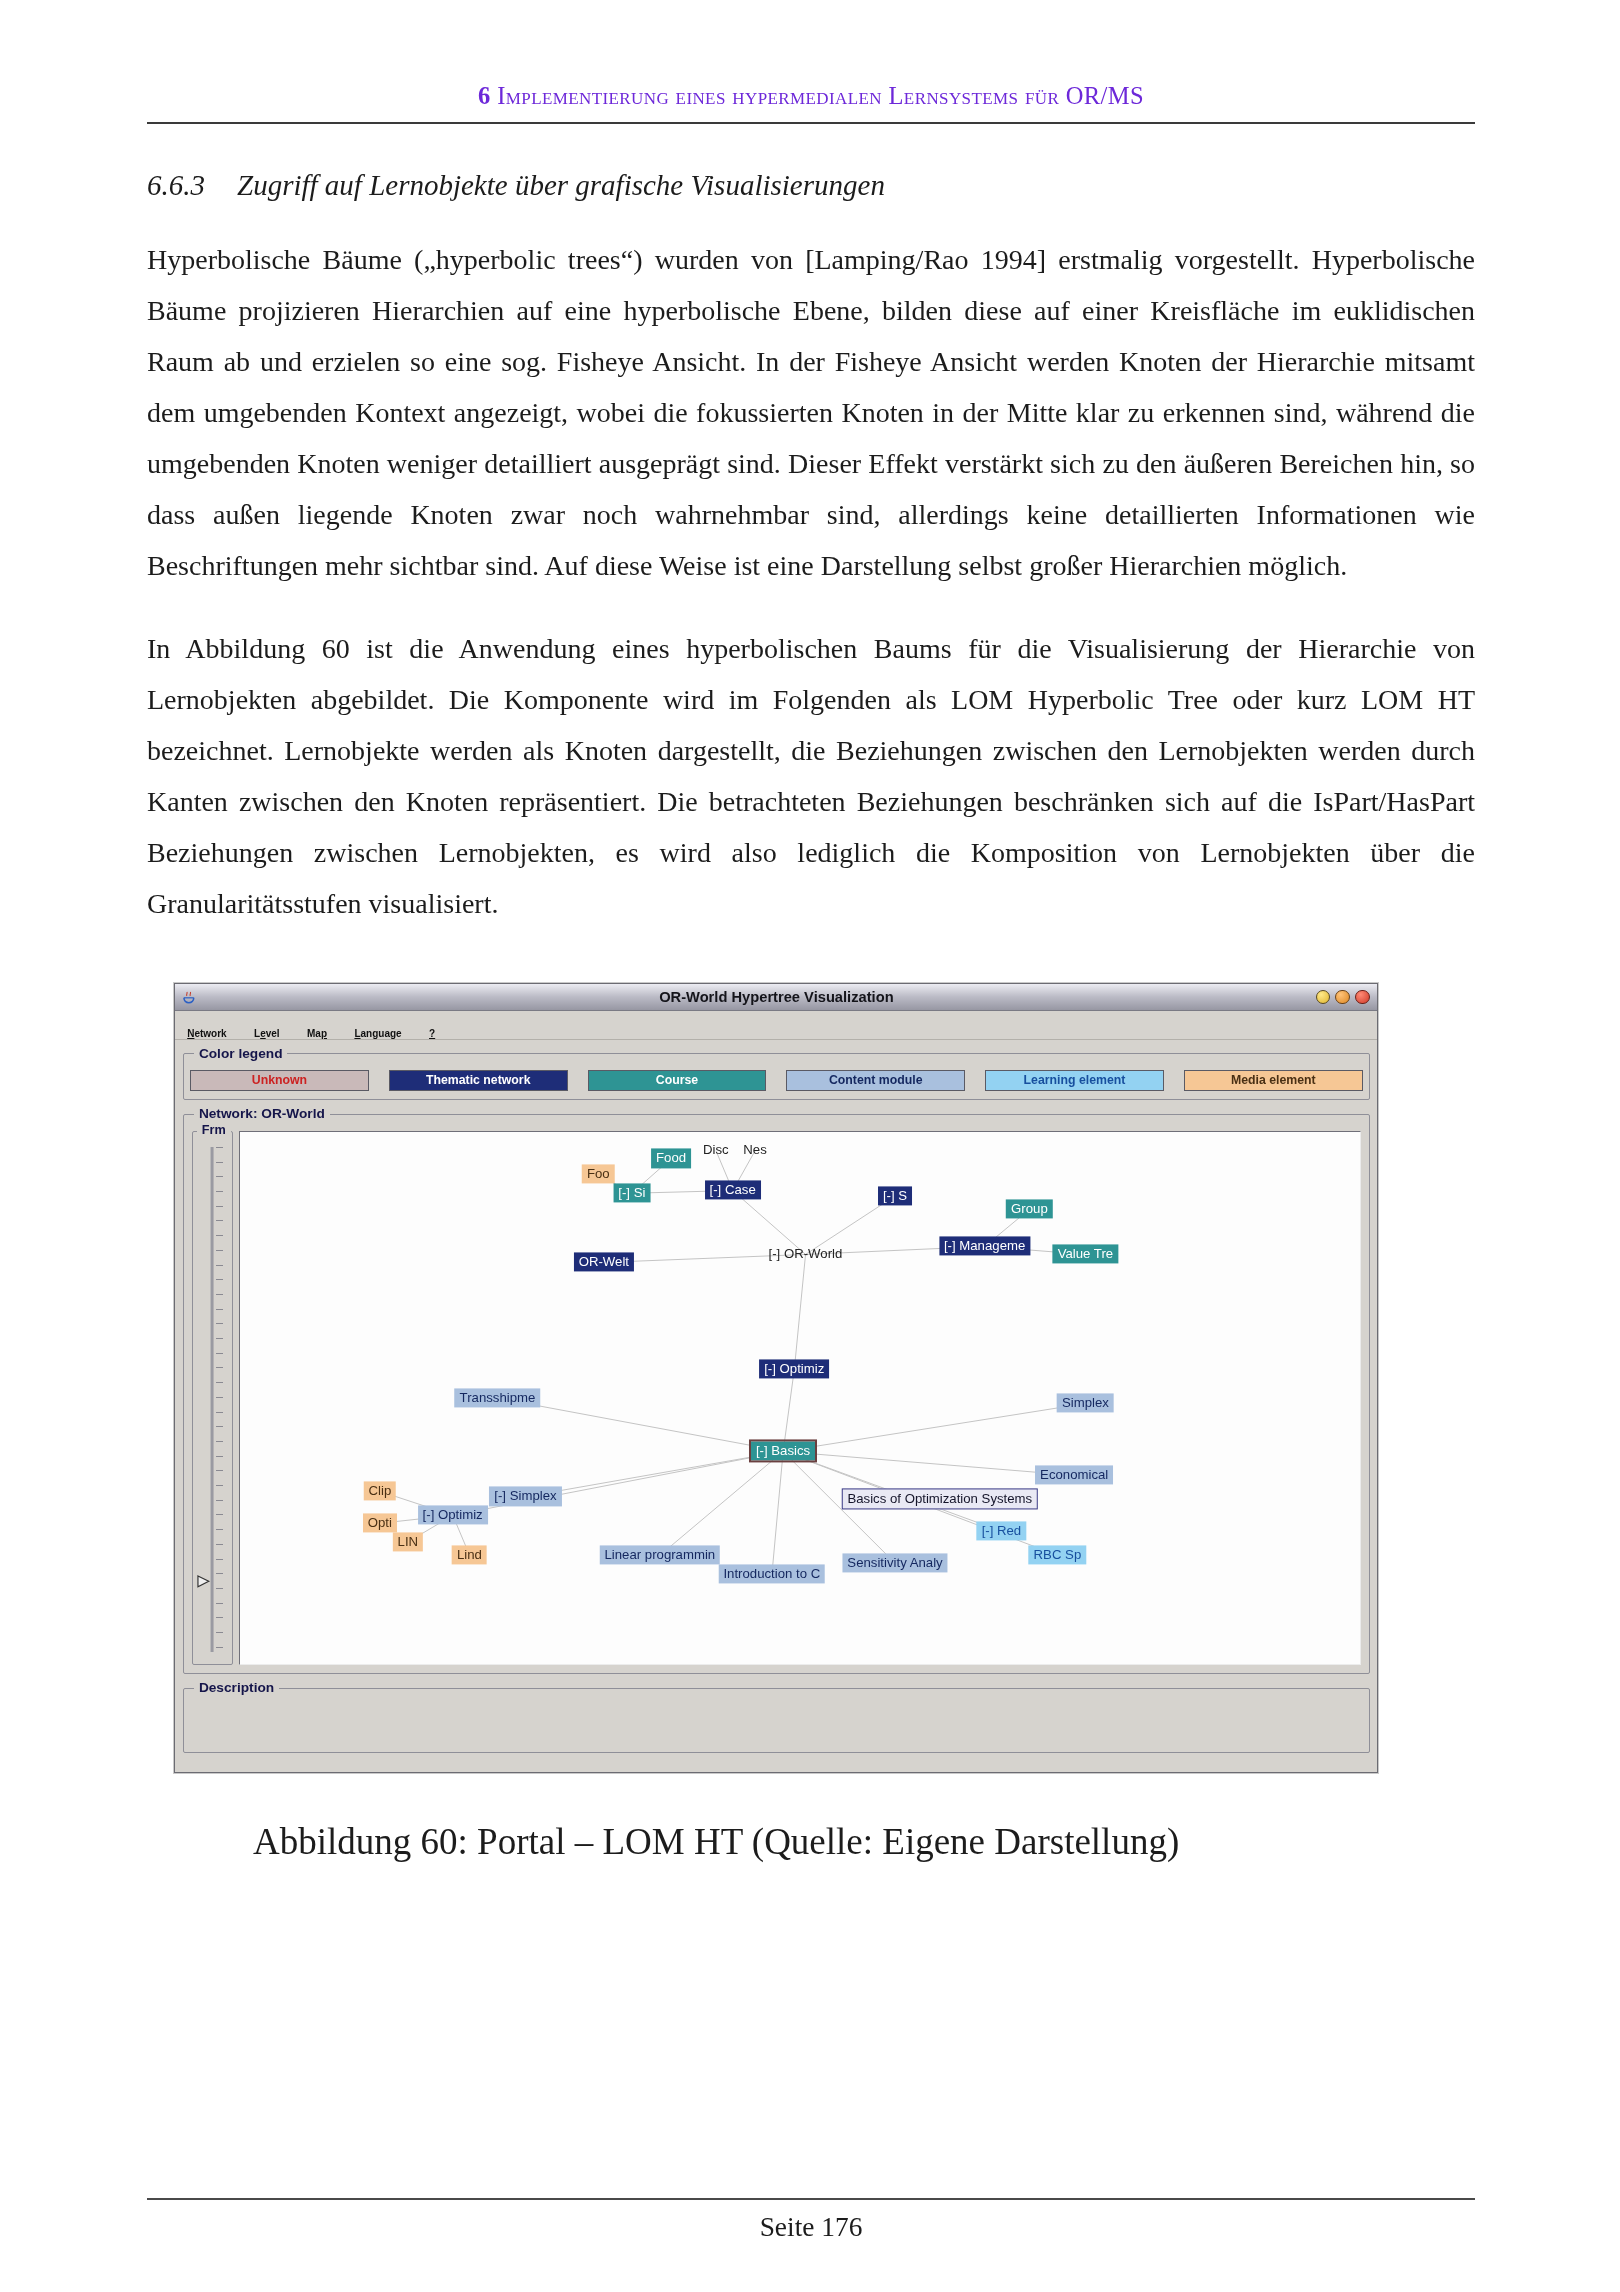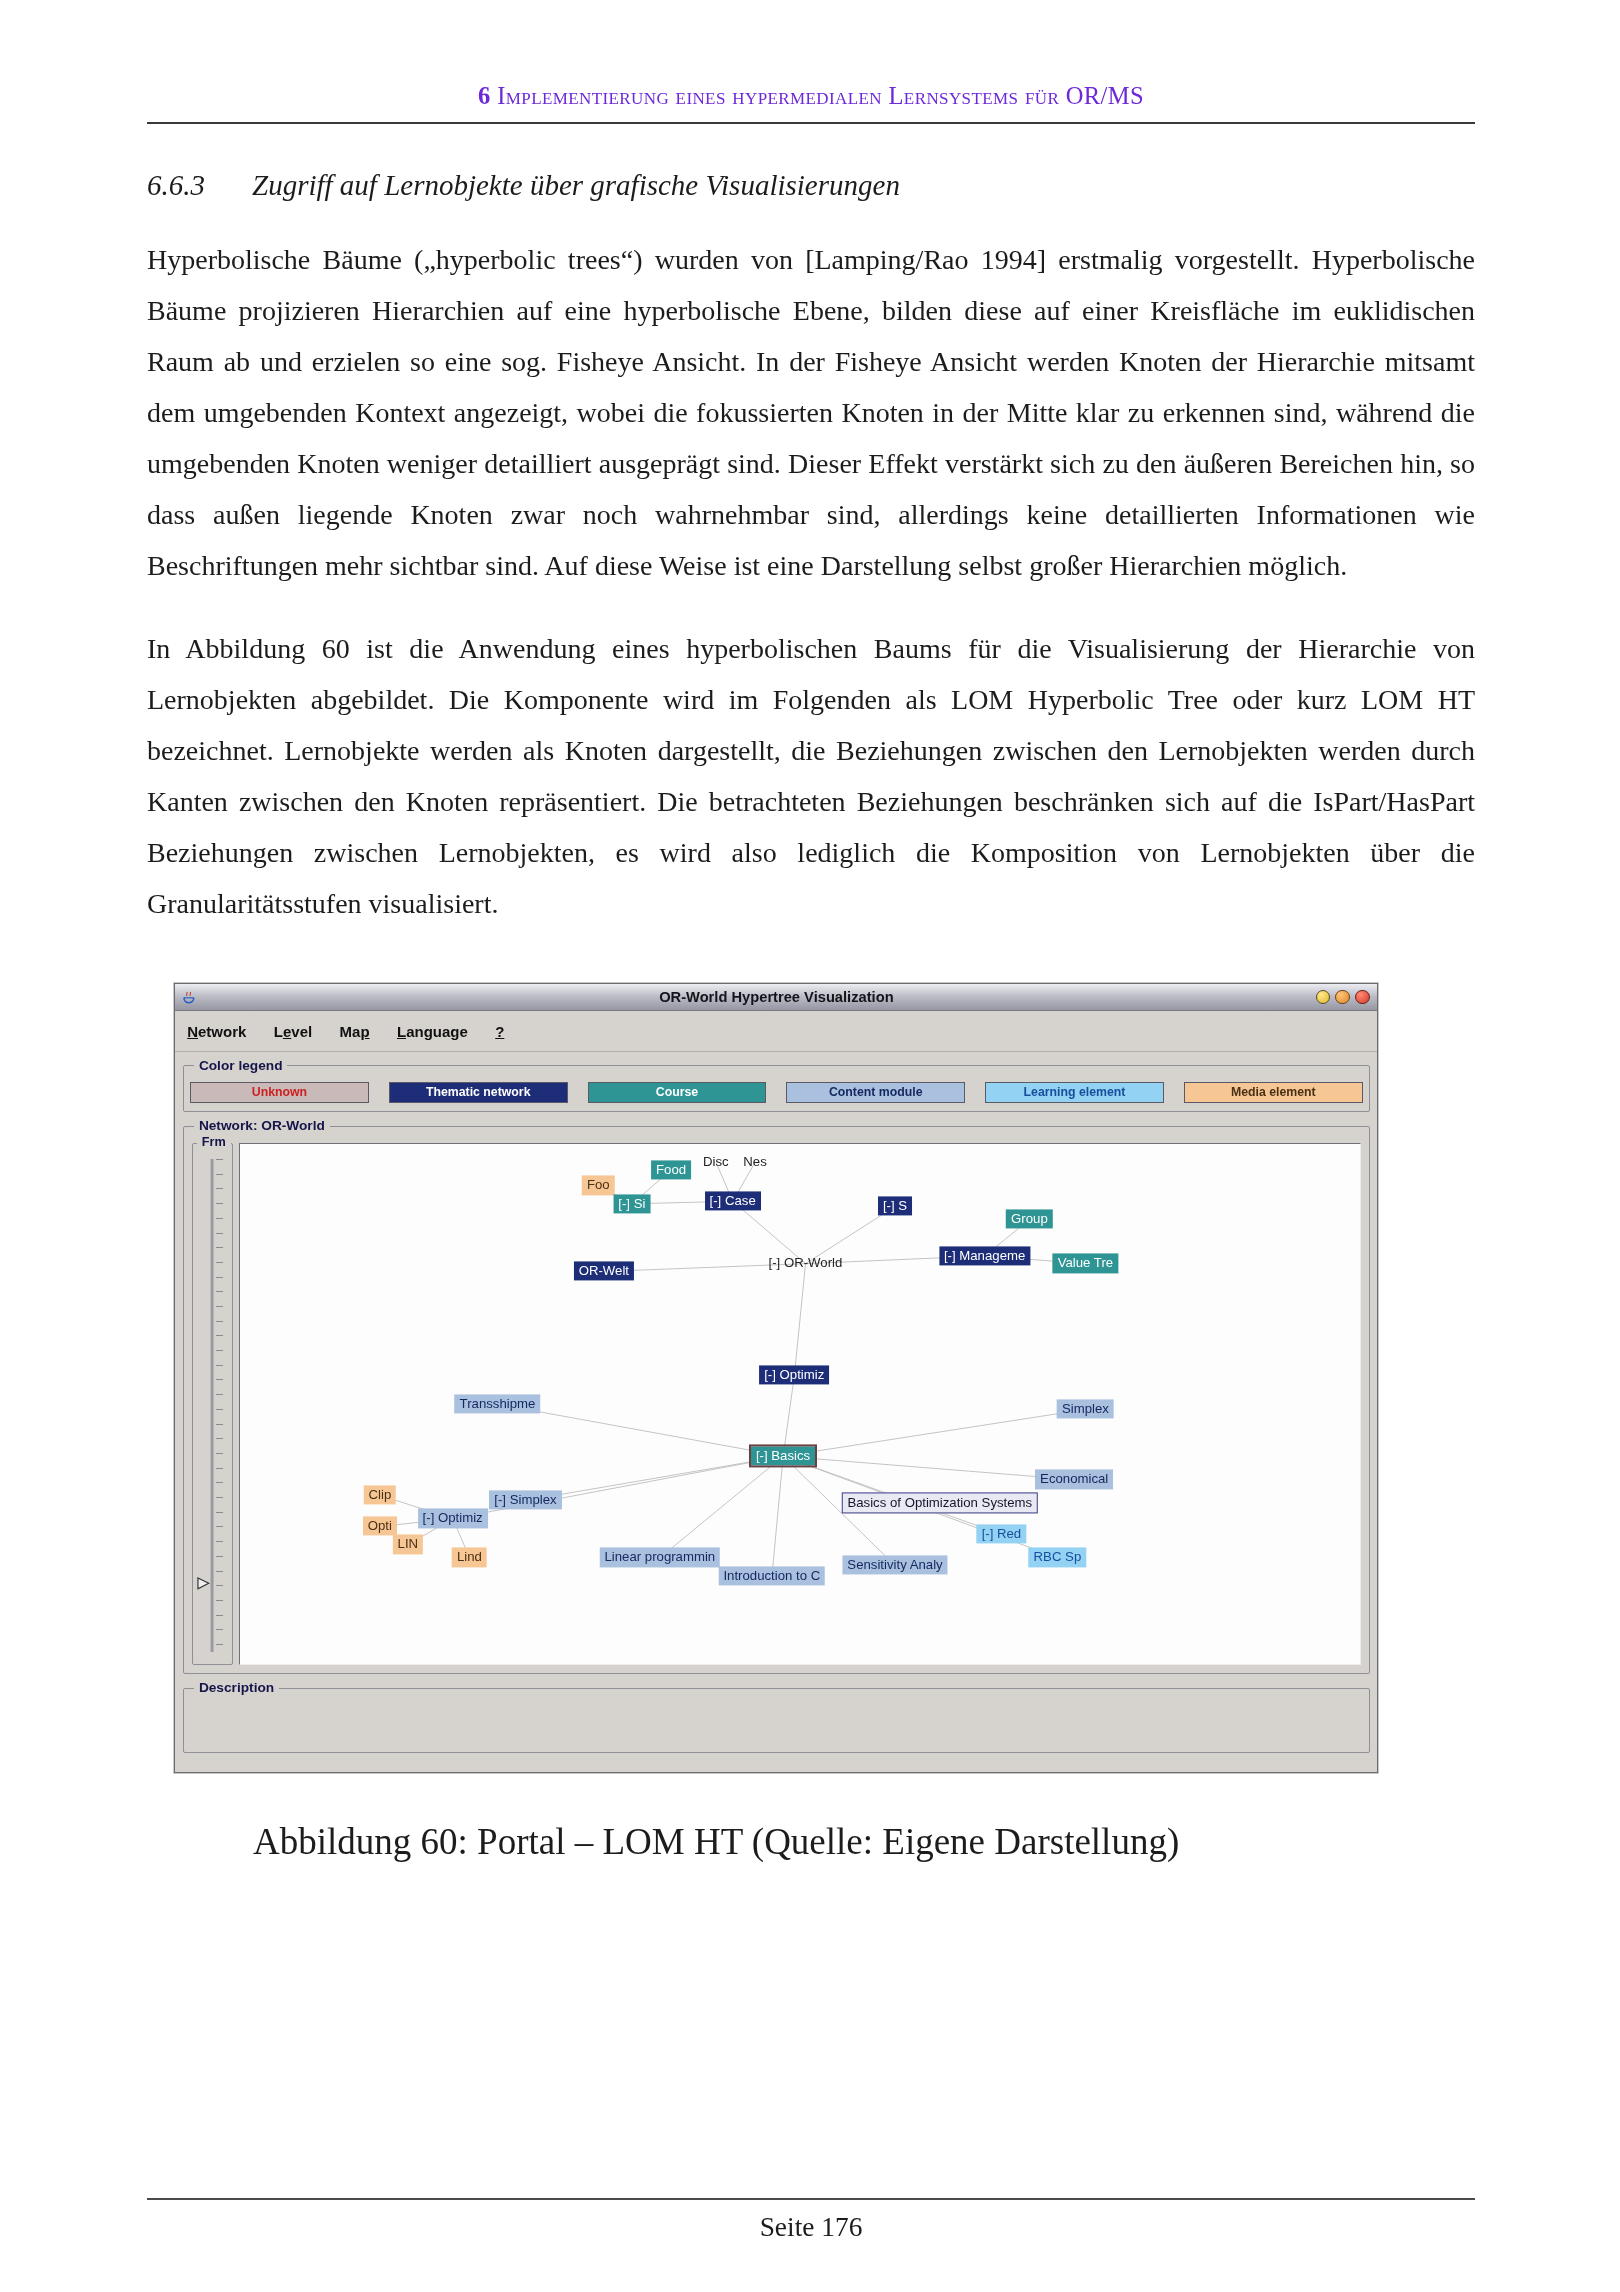--- a/index.html
+++ b/index.html
@@ -9,21 +9,21 @@
   .content { position:absolute; left:147px; right:145px; top:0; }
 
   
   .running-header { text-align:center; font-variant:small-caps; font-size:24.5px;
                     letter-spacing:0.4px; padding-top:82px; color:#6d28d9; }
   .running-header .chap-num { font-weight:bold; }
   .header-rule { border:none; border-top:2px solid #3a3a3a; margin-top:11.8px; }
 
   
   .section-heading { margin-top:45px; font-size:29px; font-style:italic; font-weight:normal;
-                     display:flex; gap:47px; }
+                     display:flex; gap:32px; }
   .body-par { margin-top:33px; font-size:28px; line-height:1.82; text-align:justify; }
 
   
   .caption { margin-top:47px; margin-left:106px; font-size:37px; }
   .page-footer { position:absolute; left:147px; right:145px; top:2198px;
                  border-top:2px solid #4a4a4a; text-align:center; font-size:27.4px; padding-top:11.8px; }
 
   
   .figure-window { margin-top:53px; margin-left:27.4px; width:1204px; height:790px;
                    background:#d6d3ce; border:1px solid #6b6b72; box-shadow:0 0 0 1px #c9c9c9;
@@ -35,22 +35,22 @@
               border-bottom:1px solid #7a7a84; }
   .titlebar-title { position:absolute; left:0; right:0; text-align:center;
                     font-size:14.7px; font-weight:bold; color:#14141a; }
   .titlebar-icon { margin-left:5.9px; z-index:1; display:flex; }
   .titlebar-buttons { margin-left:auto; display:flex; gap:4.9px; margin-right:7.8px; z-index:1; }
   .wbtn { width:14.7px; height:14.7px; border-radius:50%; border:1px solid #5a4a22; }
   .wbtn.min   { background:radial-gradient(circle at 35% 30%, #ffe98a, #e0b52e); }
   .wbtn.max   { background:radial-gradient(circle at 35% 30%, #ffc37a, #dd8824); border-color:#6b4218; }
   .wbtn.close { background:radial-gradient(circle at 35% 30%, #ff8a76, #cf3a28); border-color:#6b2018; }
 
-  .menubar { flex:0 0 29px; display:flex; align-items:flex-start; gap:27.4px; padding:0 11.8px;
-             font-size:15px; font-weight:bold; border-bottom:1px solid #b3b0aa;margin-top:12px; }
+  .menubar { flex:0 0 29px; display:flex; align-items:flex-end; gap:27.4px; padding:0 11.8px;
+             font-size:10px; font-weight:bold; border-bottom:1px solid #b3b0aa; }
   .menu-item { cursor:default; }
   .menu-item .mn { text-decoration:underline; }
 
   .groupbox { position:relative; border:1px solid #8f8f98; border-radius:2px; margin:13.7px 7.8px 0; }
   .gb-title { position:absolute; top:-8.8px; left:9.8px; background:#d6d3ce; padding:0 4.9px;
               font-size:13.7px; font-weight:bold; color:#15154a; white-space:nowrap; }
 
   .legend-box { flex:0 0 47px; display:flex; align-items:center; padding:13.7px 5.9px 5.9px; }
   .legend-row { display:flex; flex:1; gap:20px;border-radius:6px; }
   .legend-item { flex:1; height:20.6px; line-height:18.6px; text-align:center; font-size:12.3px;

